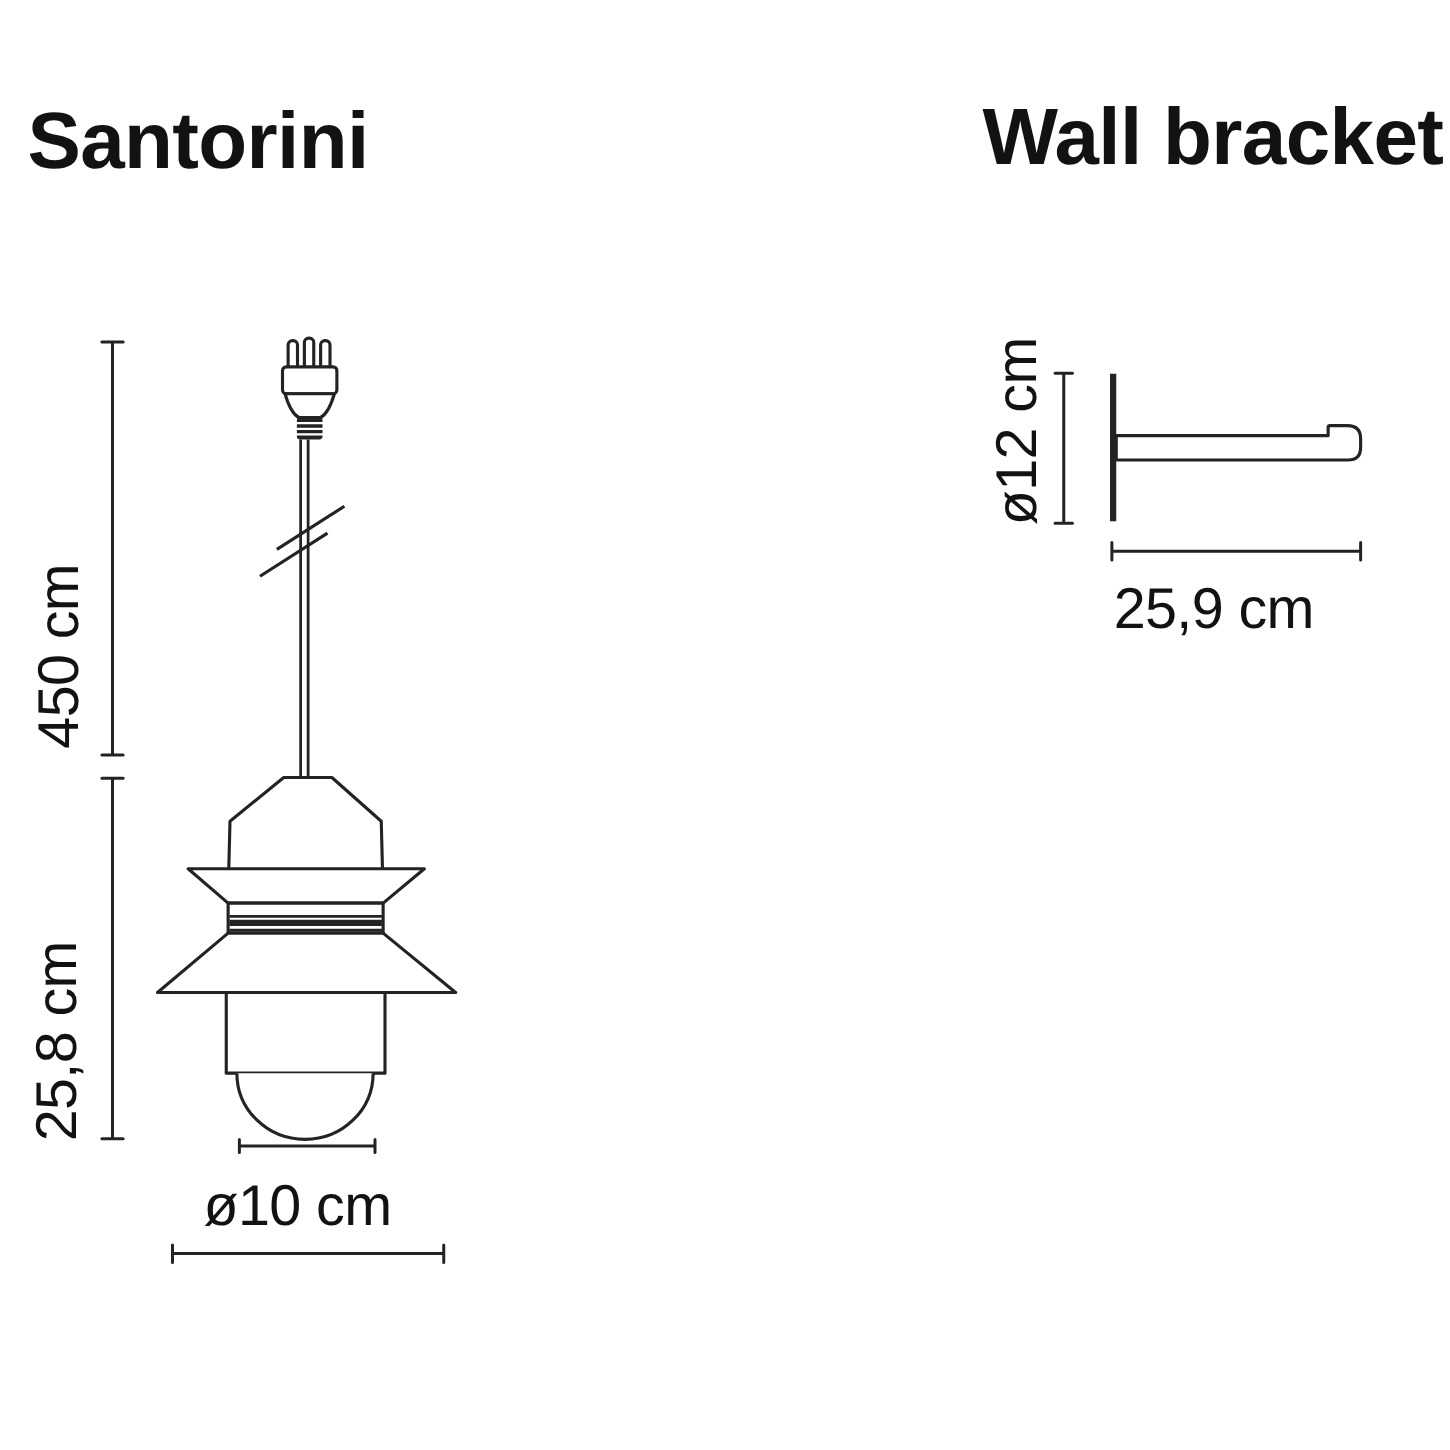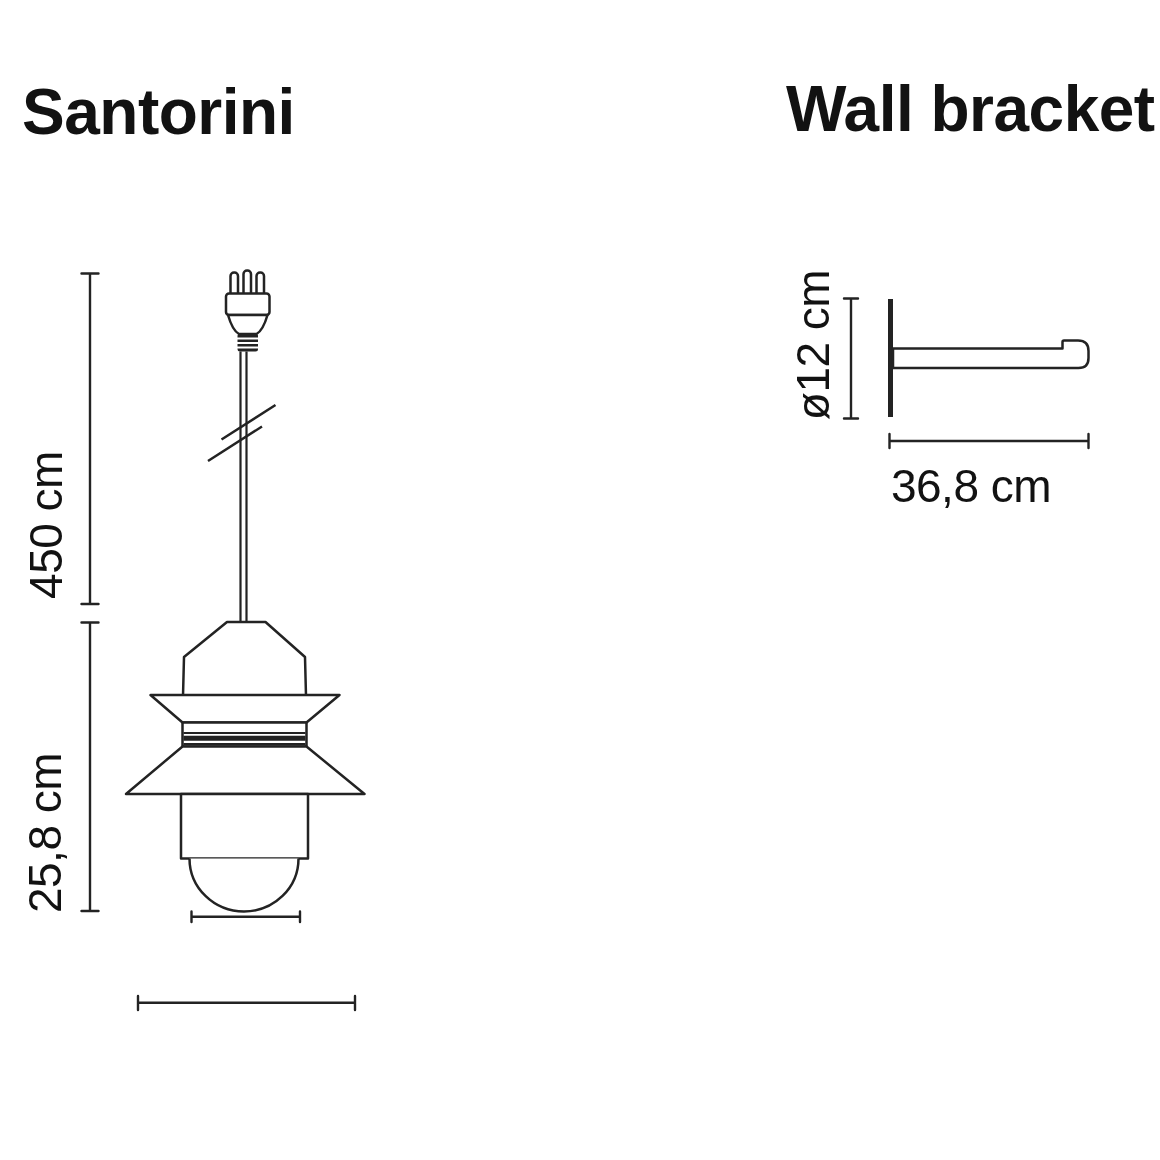--- a/index.html
+++ b/index.html
@@ -100,19 +100,20 @@
   </svg>
 
   <div class="title" style="left:22px;top:80px;">Santorini</div>
 
   <div class="title" style="left:786px;top:77px;">Wall bracket</div>
 
   <div class="vlabel" style="left:46px;top:525px;">450 cm</div>
 
   <div class="vlabel" style="left:45px;top:833px;">25,8 cm</div>
 
+  <div class="hlabel" style="left:238px;top:964px;">ø10 cm</div>
 
 
   <div class="vlabel" style="left:813px;top:345px;">ø12 cm</div>
 
-  <div class="hlabel" style="left:971px;top:486px;">36,8 cm</div>
+  <div class="hlabel" style="left:971px;top:486px;">25,9 cm</div>
 
 </div>
 
 </body></html>

